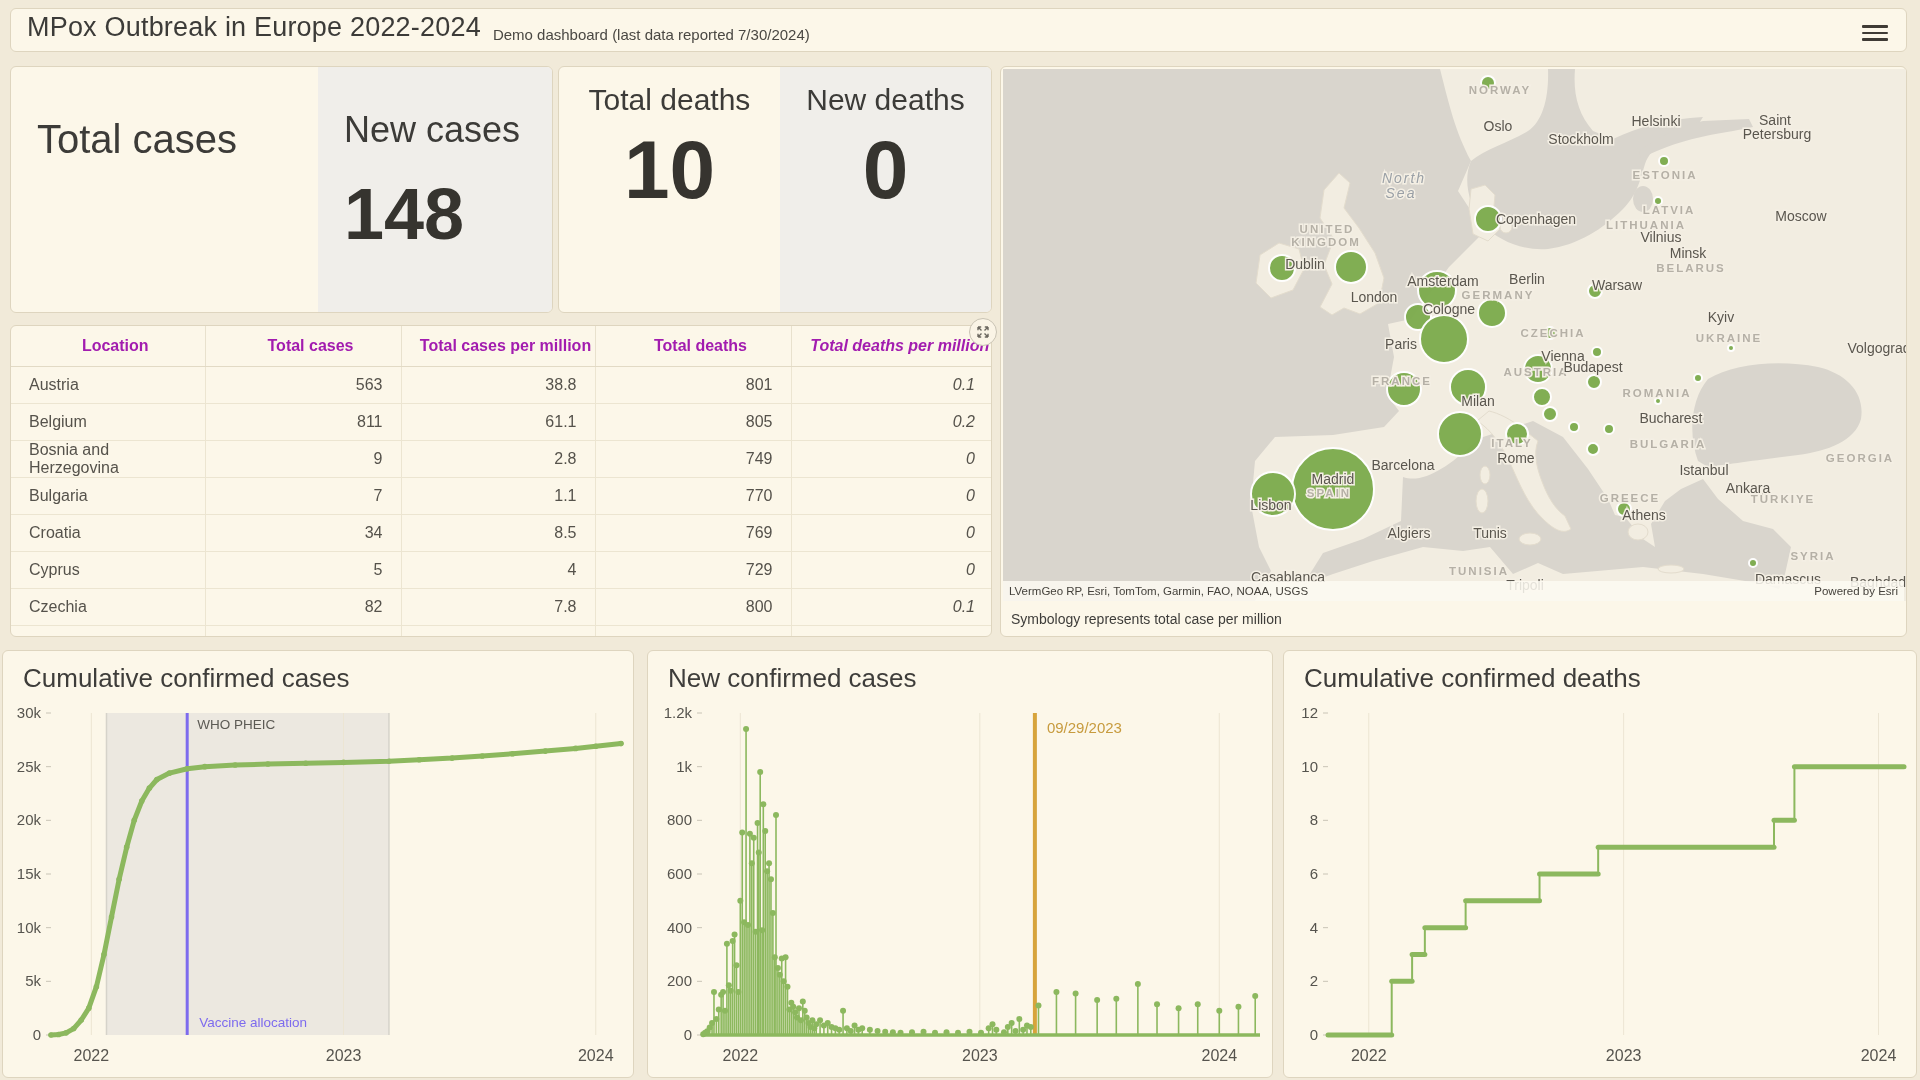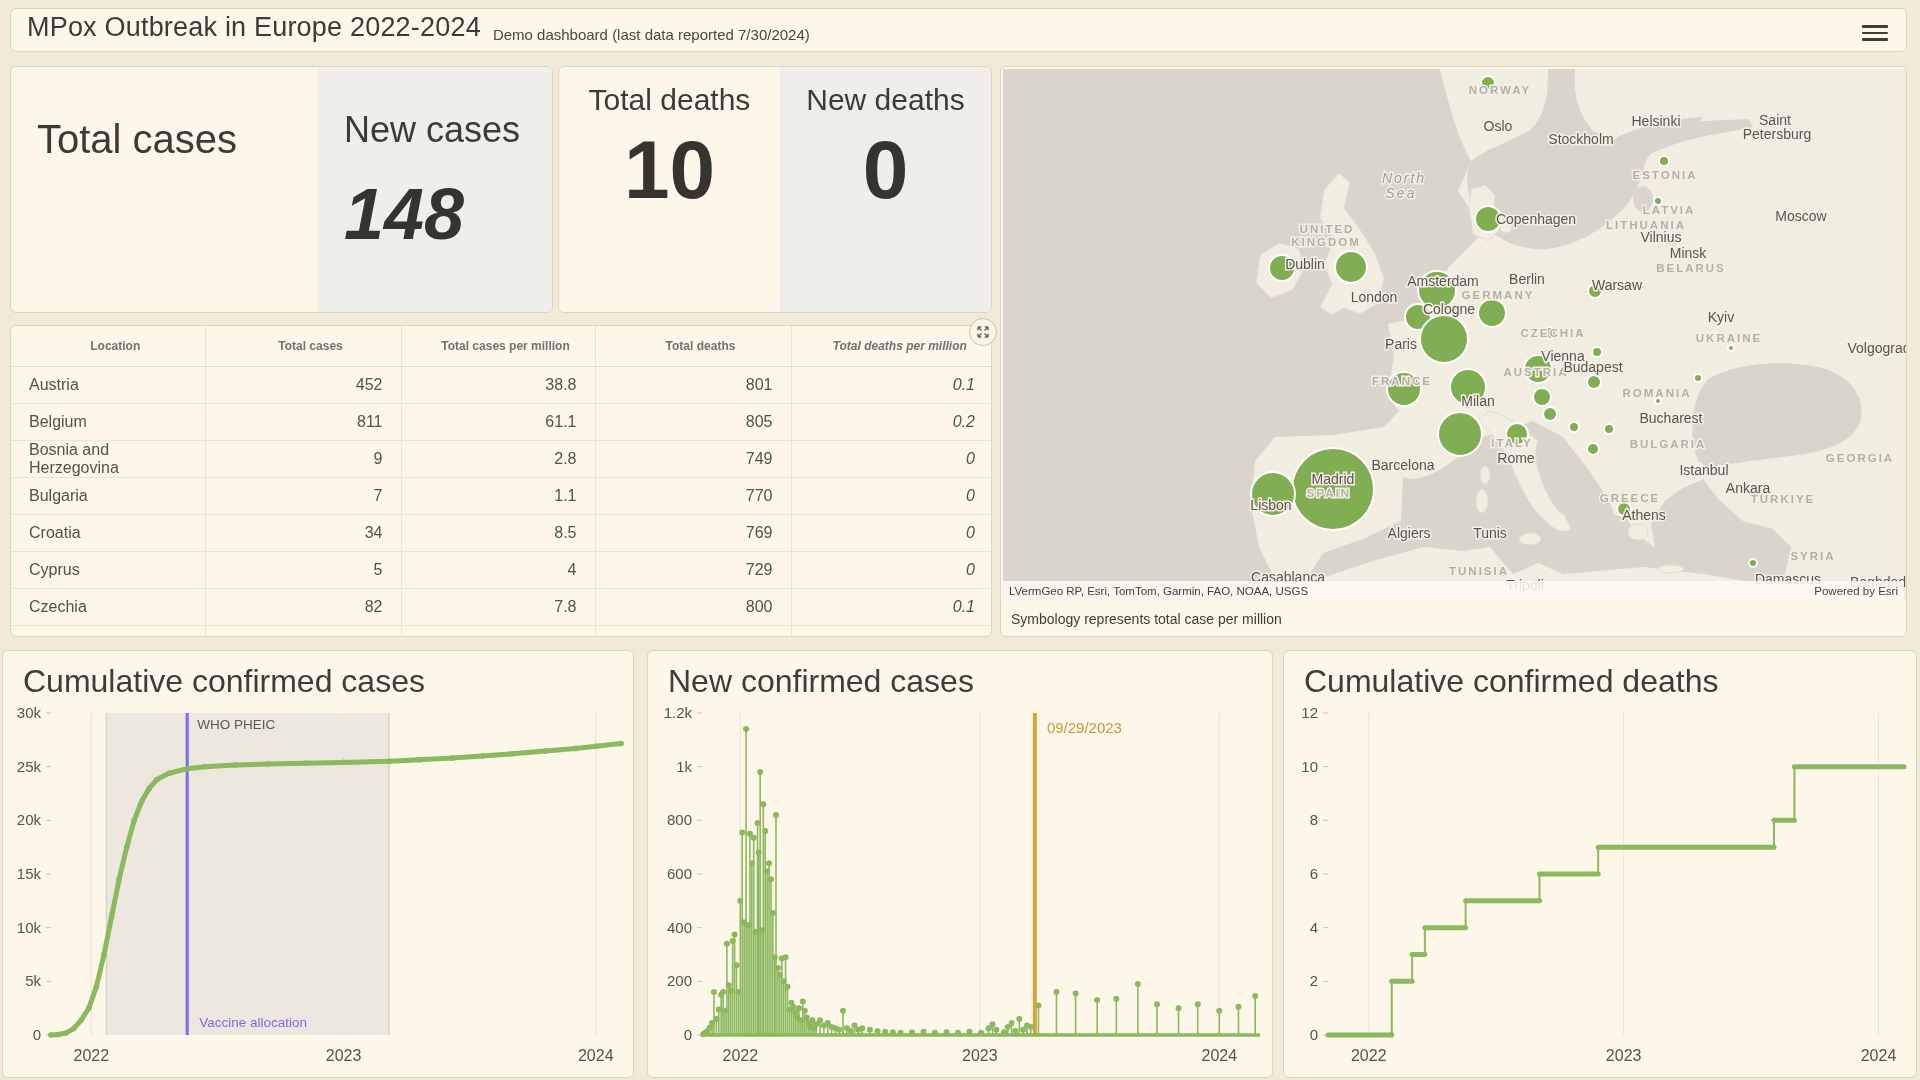--- a/index.html
+++ b/index.html
@@ -15,40 +15,40 @@
   .cards{display:flex;height:100%;}
   .card{box-sizing:border-box;height:100%;}
   .card.gray{background:#f0eeea;}
   .card .lbl{color:#3c3b38;}
   .card .val{color:#36342f;font-weight:600;}
   .c1{width:307px;padding:50px 0 0 26px;}
   .c1 .lbl{font-size:40px;}
   .c1 .val{font-size:74px;margin-top:10px;}
   .c2{width:234px;padding:42px 0 0 26px;}
   .c2 .lbl{font-size:36px;}
-  .c2 .val{font-size:72px;margin-top:22px;font-style:italic;}
+  .c2 .val{font-size:72px;margin-top:22px;}
   .c3{width:222px;padding:16px 0 0 0;text-align:center;}
   .c4{width:212px;padding:16px 0 0 0;text-align:center;}
   .c3 .lbl,.c4 .lbl{font-size:30px;}
   .c3 .val,.c4 .val{font-size:82px;margin-top:6px;}
   
   .tbl-wrap{overflow:hidden;}
   table.tbl{border-collapse:collapse;width:100%;table-layout:fixed;}
-  .tbl th{height:38px;font-size:12px;font-weight:600;color:#737373;border-bottom:1px solid #e2dac5;border-right:1px solid #e8e1cd;text-align:center;padding-left:16px;}
+  .tbl th{height:38px;font-size:16px;font-weight:600;color:#a21caf;border-bottom:1px solid #e2dac5;border-right:1px solid #e8e1cd;text-align:center;padding-left:16px;}
   .tbl td{height:37px;font-size:16px;color:#55524b;border-bottom:1px solid #ece5d1;border-right:1px solid #ece5d1;padding:0 18px;box-sizing:border-box;}
   .tbl td.loc{text-align:left;}
   .tbl td.num{text-align:right;}
   .tbl th:last-child,.tbl td:last-child{border-right:none;font-style:italic;}
   .expand-btn{position:absolute;top:-7px;right:-6px;width:26px;height:26px;border-radius:50%;background:#faf4e6;border:1px solid #c9c3b4;display:flex;align-items:center;justify-content:center;cursor:pointer;}
   
   .map-panel{overflow:hidden;}
   .map-caption{position:absolute;left:10px;top:544px;font-size:14px;color:#3e3d3a;}
   .attr-strip{position:absolute;left:2px;right:2px;top:514px;height:20px;background:rgba(253,250,242,.85);display:flex;justify-content:space-between;align-items:center;padding:0 6px;font-size:11.5px;color:#45423c;}
   
-  .chart-title{position:absolute;left:20px;top:12px;font-size:32px;color:#3e3d3a;font-weight:500;}
+  .chart-title{position:absolute;left:20px;top:12px;font-size:26px;color:#3e3d3a;font-weight:500;}
   .chart-svg{position:absolute;left:0;top:0;}
 </style>
 </head>
 <body>
 
 <div class="page">
 
   <div class="panel hdr" style="left:10px;top:8px;width:1897px;height:44px;">
     <div class="hdr-title">MPox Outbreak in Europe 2022-2024</div>
     <div class="hdr-sub">Demo dashboard (last data reported 7/30/2024)</div>
@@ -98,21 +98,21 @@
             <th>Location</th>
             <th>Total cases</th>
             <th>Total cases per million</th>
             <th>Total deaths</th>
             <th>Total deaths per million</th>
           </tr>
         </thead>
       <tbody id="tbl-body">
           <tr>
             <td class="loc">Austria</td>
-            <td class="num">452</td>
+            <td class="num">563</td>
             <td class="num">38.8</td>
             <td class="num">801</td>
             <td class="num">0.1</td>
           </tr>
           <tr>
             <td class="loc">Belgium</td>
             <td class="num">811</td>
             <td class="num">61.1</td>
             <td class="num">805</td>
             <td class="num">0.2</td>

